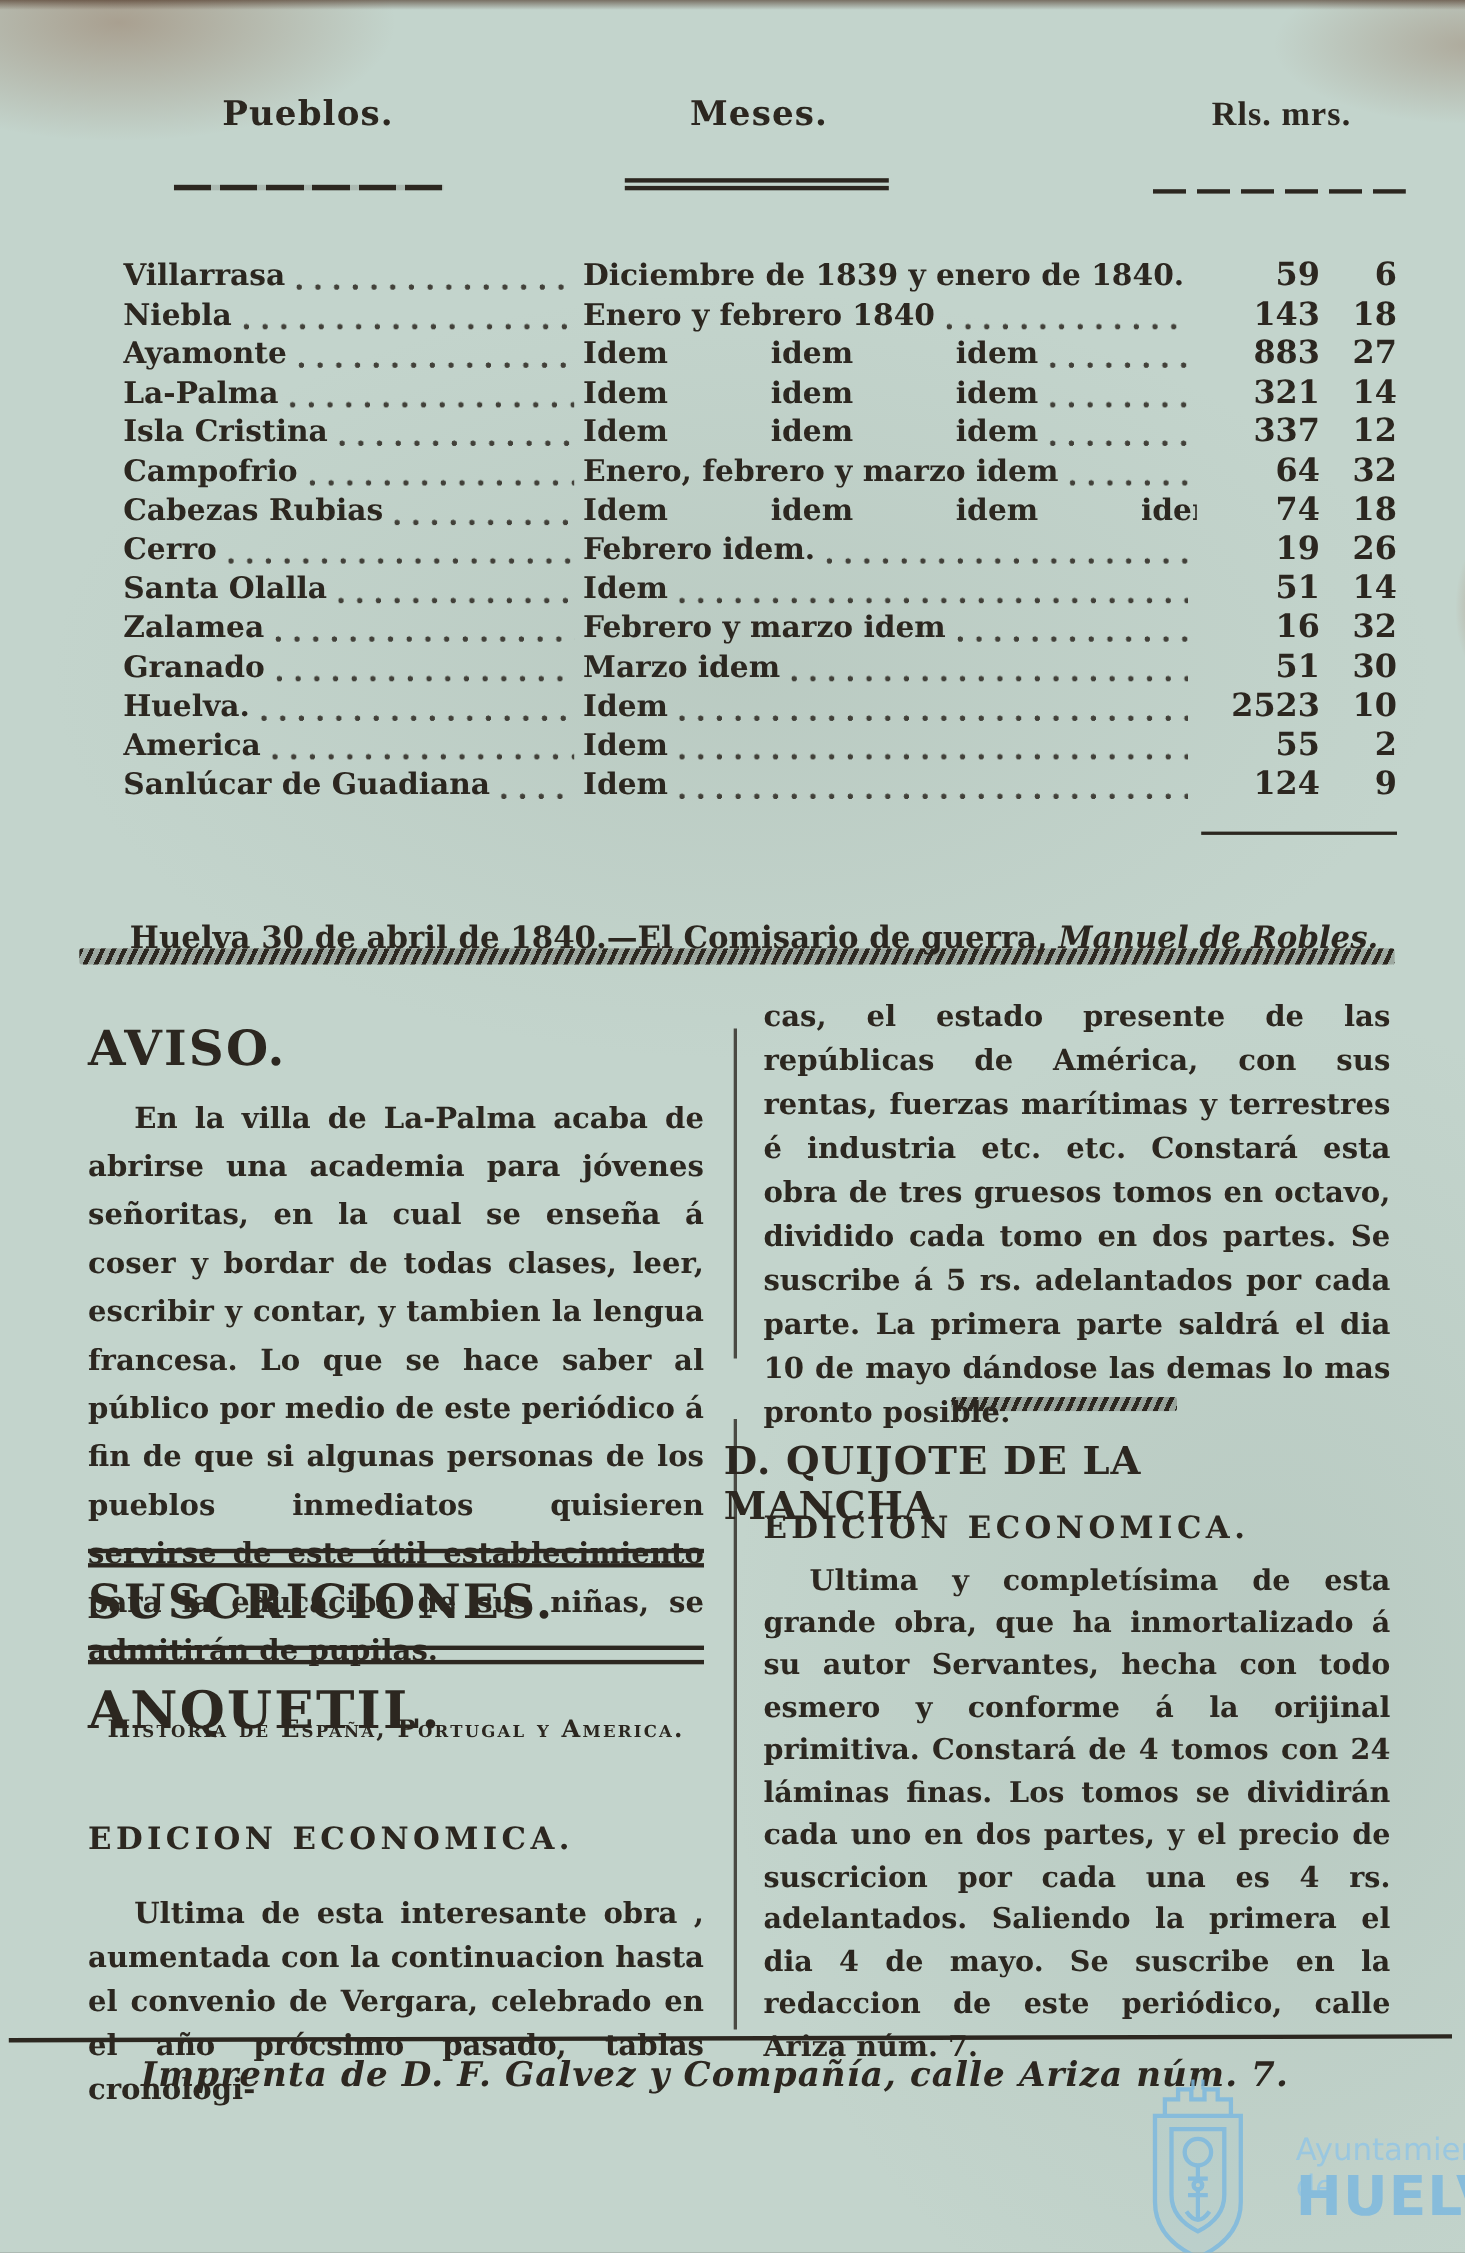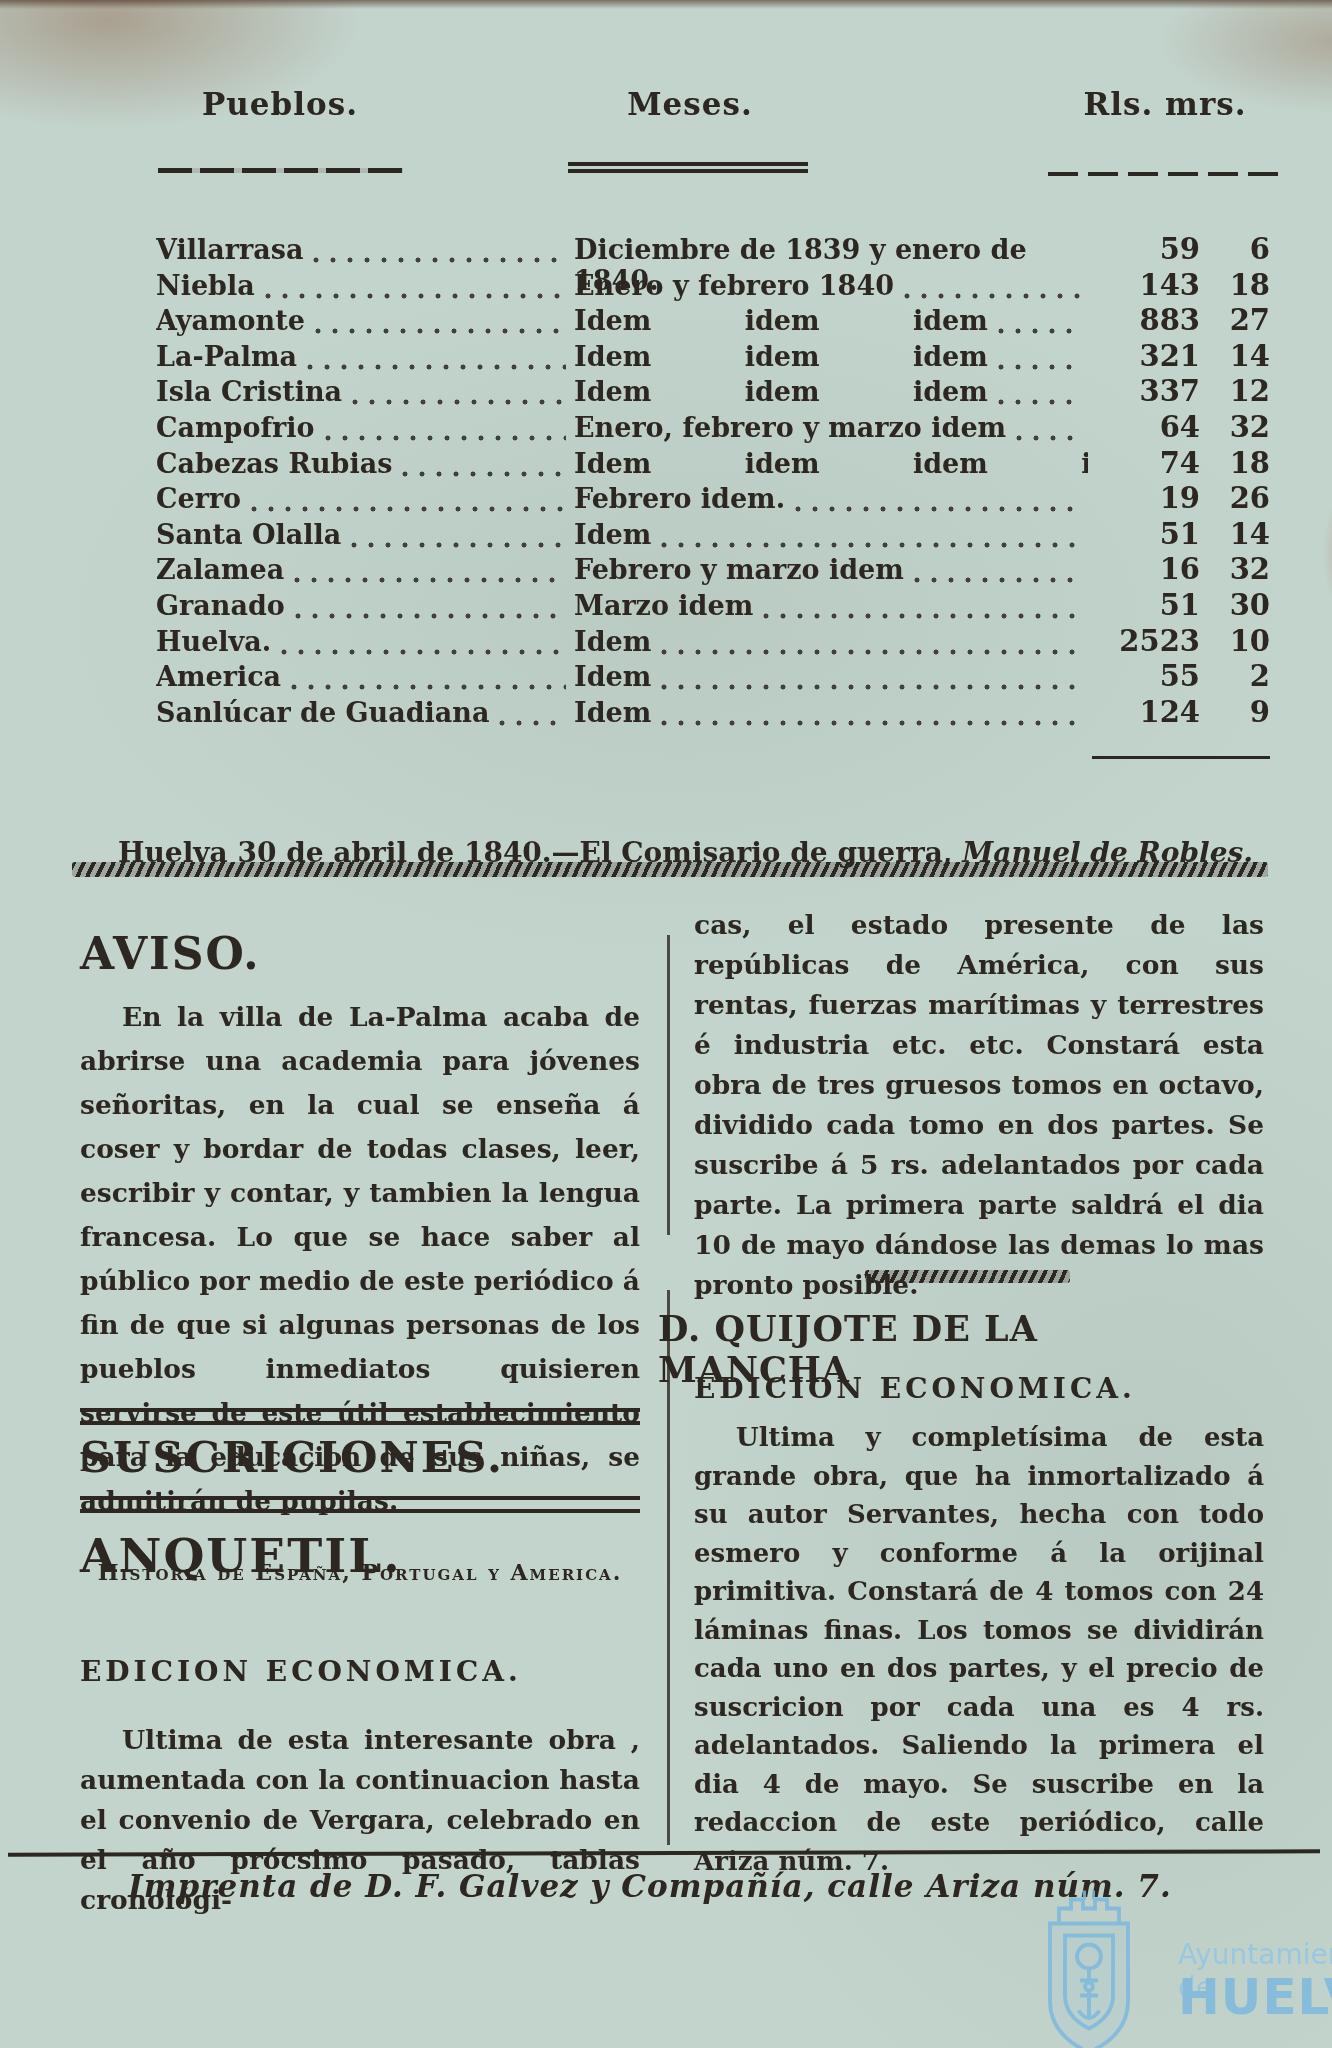--- a/index.html
+++ b/index.html
@@ -29,21 +29,21 @@
   
   .th{font-weight:bold;font-size:31px;letter-spacing:1px;text-align:center;}
   .hdr-rule-single{height:5px;background:repeating-linear-gradient(90deg,#2c2720 0 34px,rgba(44,39,32,.15) 34px 42px);}
   .hdr-rule-double{height:11px;border-top:4px solid #2c2720;border-bottom:4px solid #2c2720;box-sizing:border-box;
     background:repeating-linear-gradient(90deg,rgba(44,39,32,.0) 0 18px,rgba(195,212,204,1) 18px 22px);}
   .hdr-rule-dash{height:4px;background:repeating-linear-gradient(90deg,#2c2720 0 30px,transparent 30px 40px);}
 
   
   #table-body{left:112px;top:232px;width:1158px;}
   .trow{display:flex;align-items:baseline;height:35.6px;font-weight:bold;font-size:27px;}
-  .cell-pueblo{width:418px;display:flex;align-items:baseline;overflow:hidden;margin-left:44px;}
+  .cell-pueblo{width:418px;display:flex;align-items:baseline;overflow:hidden;}
   .cell-meses{flex:1;display:flex;align-items:baseline;overflow:hidden;}
   .cell-rls{width:112px;text-align:right;font-size:29px;}
   .cell-mrs{width:70px;text-align:right;font-size:29px;}
   .leader{flex:1;height:14px;margin:0 8px 0 10px;align-self:flex-end;
     background-image:radial-gradient(circle at 3px 9px, rgba(44,39,32,.85) 2.3px, transparent 2.7px);
     background-size:17px 14px;background-repeat:repeat-x;}
   .spread{word-spacing:84px;white-space:nowrap;}
 
   .num-rule{height:3px;background:#2c2720;}
 
@@ -77,21 +77,21 @@
   .wm-text1{font-family:"DejaVu Sans","Liberation Sans",sans-serif;font-size:28px;color:#93c6e4;}
   .wm-text2{font-family:"DejaVu Sans","Liberation Sans",sans-serif;font-size:50px;font-weight:bold;color:#7db9de;letter-spacing:1px;}
 </style>
 </head>
 <body>
 
 <div id="page">
 
   <div class="abs th" style="left:150px;top:86px;width:260px;">Pueblos.</div>
   <div class="abs th" style="left:580px;top:86px;width:220px;">Meses.</div>
-  <div class="abs th" style="left:1040px;top:86px;width:250px;">Rls. mrs.</div>
+  <div class="abs th" style="left:1040px;top:86px;width:250px;font-family:Liberation Serif, serif;">Rls. mrs.</div>
 
   <div class="abs hdr-rule-single" style="left:158px;top:168px;width:245px;"></div>
   <div class="abs hdr-rule-double" style="left:568px;top:162px;width:240px;"></div>
   <div class="abs hdr-rule-dash" style="left:1048px;top:172px;width:230px;"></div>
 
   <div class="abs" id="table-body">
       <div class="trow">
         <div class="cell-pueblo">
           <span>Villarrasa</span>
           <span class="leader"></span>

